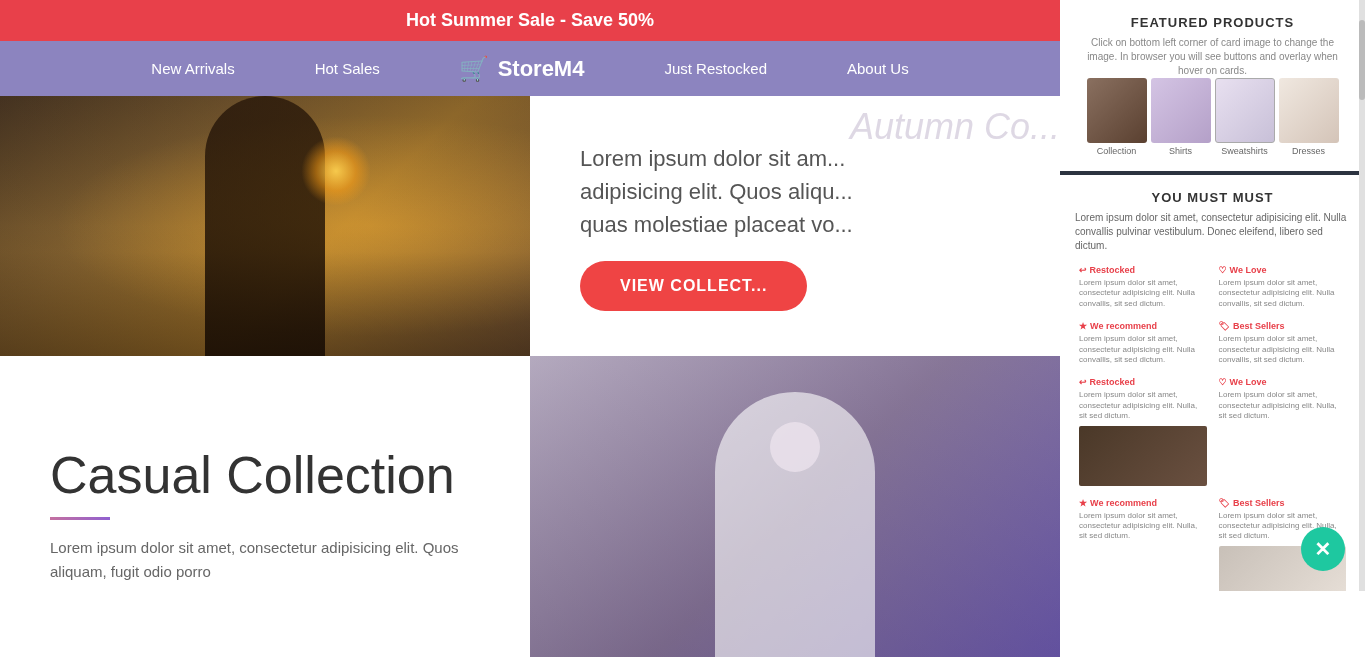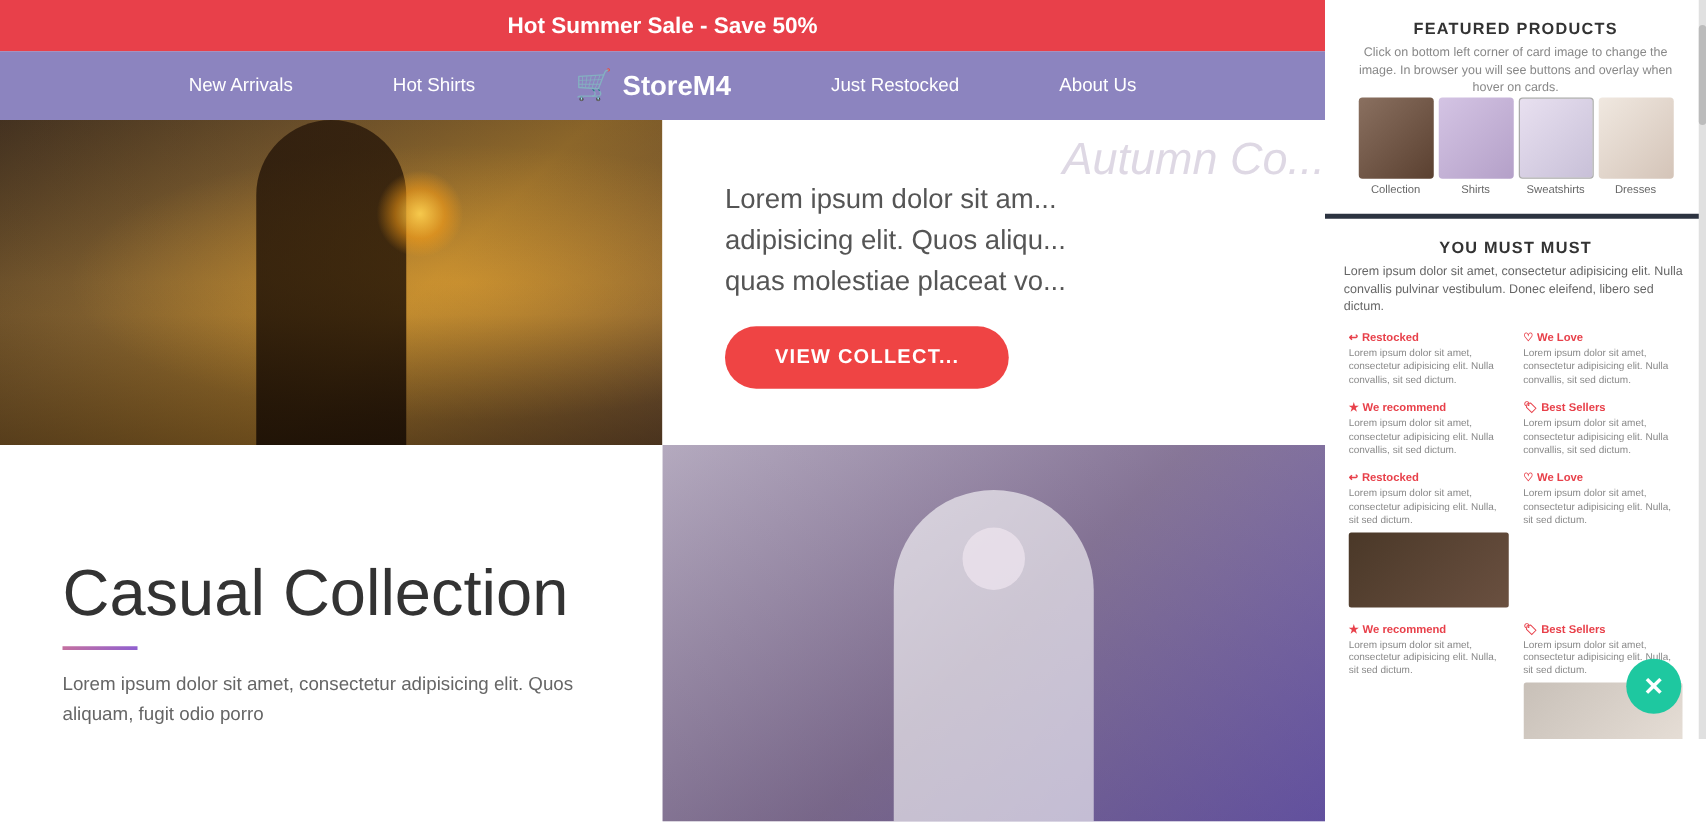--- a/index.html
+++ b/index.html
@@ -269,21 +269,21 @@
 
   <div class="main-content">
 
     <div class="hot-sale-banner">
       <span>Hot Summer Sale - Save 50%</span>
     </div>
 
     <nav class="navbar">
       <div class="navbar-links">
         <a class="nav-link">New Arrivals</a>
-        <a class="nav-link">Hot Shirts</a>
+        <a class="nav-link">Hot Sales</a>
         <div class="nav-logo">
           <span class="cart-icon">🛒</span>
           <span>StoreM4</span>
         </div>
         <a class="nav-link">Just Restocked</a>
         <a class="nav-link">About Us</a>
       </div>
     </nav>
 
     <div style="display:flex; height:260px; position:relative;">

